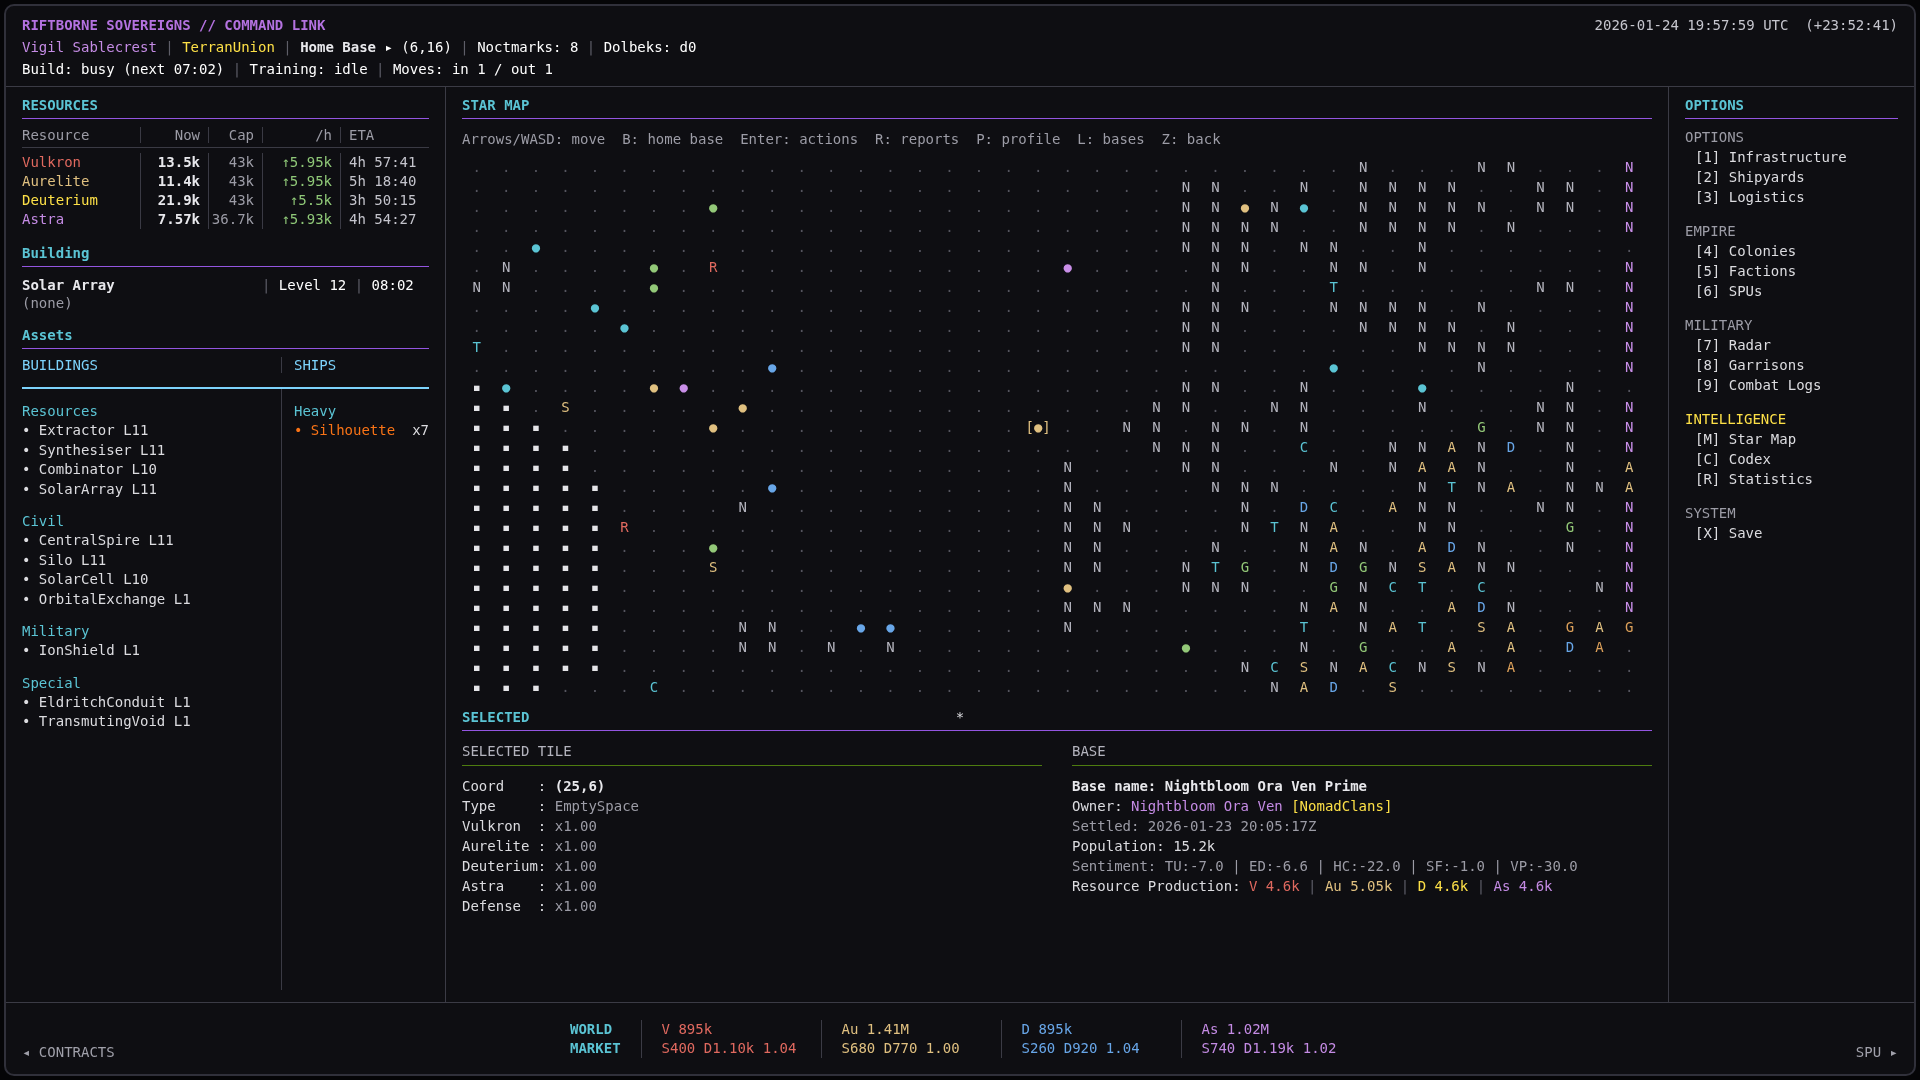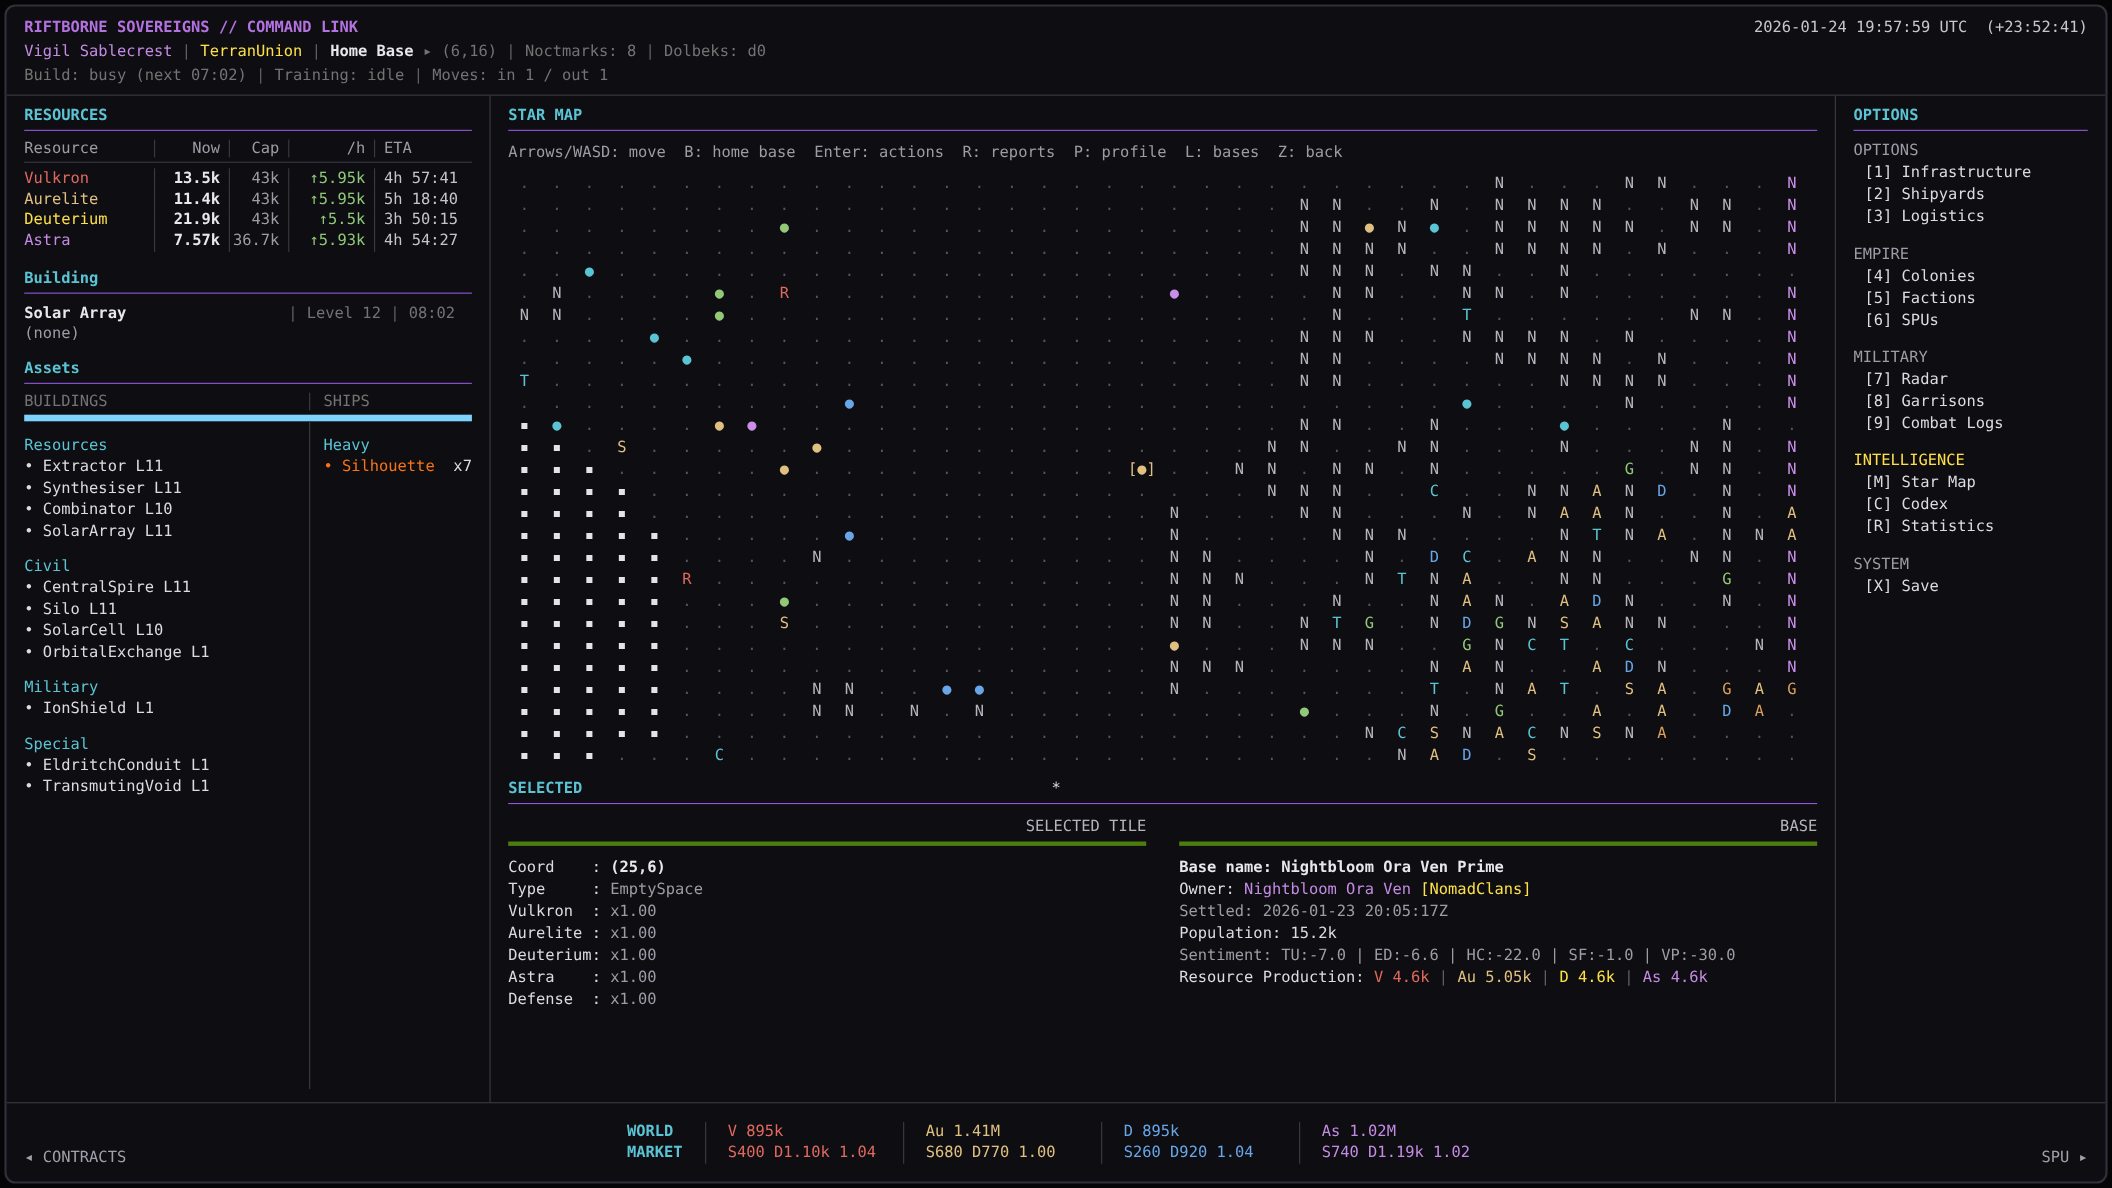--- a/index.html
+++ b/index.html
@@ -34,22 +34,22 @@
   .rc-eta { border-left:1px solid #3a3a44; padding-left:8px; color:#c4c4cc; }
   .res-head .rc-eta { color:#9c9ca6; }
   .res-row .rc-now { color:#e8e8ec; font-weight:bold; }
   .res-row .rc-cap { color:#9c9ca6; }
   .res-row .rc-rate { color:#8fc878; }
 
   .b-row { display:flex; line-height:20px; }
   .b-name { width:240px; font-weight:bold; color:#e8e8ec; }
 
   
-  .assets-head { display:grid; grid-template-columns:1fr 148px; color:#737373; padding-bottom:4px;
-                 border-bottom:6px solid #7dd3fc; }
+  .assets-head { display:grid; grid-template-columns:1fr 148px; color:#7dd3fc; padding-bottom:14px;
+                 border-bottom:2px solid #7dd3fc; }
   .assets-head .ships-hcell { border-left:1px solid #3a3a44; padding-left:12px; }
   .assets-body { flex:1; min-height:0; display:grid; grid-template-columns:1fr 148px; }
   .ships-col { border-left:1px solid #3a3a44; padding-left:12px; }
   .bg-sec { margin-top:12px; }
   .bg-label { color:#5bc4d4; line-height:20px; }
   .bg-item { color:#dcdce0; line-height:19.5px; white-space:pre; }
   .ship-item { display:flex; justify-content:space-between; line-height:19.5px; }
   .ship-name { color:#f97316; white-space:pre; }
   .ship-qty { color:#dcdce0; }
 
@@ -61,41 +61,41 @@
   .mc-d{color:#55555f} .mc-n{color:#b4b4be} .mc-w{color:#e4e4e8}
   .mc-c{color:#5bc4d4} .mc-y{color:#e0c080} .mc-m{color:#c98fe8}
   .mc-g{color:#93c878} .mc-b{color:#68a6e8} .mc-r{color:#e0695f} .mc-o{color:#dca05a}
 
   
   .sel-h { position:relative; margin-top:12px; color:#5bc4d4; font-weight:bold; padding-bottom:5px;
            border-bottom:1px solid #9355e0; }
   .sel-star { position:absolute; left:41.5%; color:#dcdce0; font-weight:normal; }
   .sel-panels { display:flex; gap:30px; margin-top:12px; }
   .sel-panel { flex:1; min-width:0; }
-  .sel-ph { color:#b4b4be; padding-bottom:6px; border-bottom:4px solid #4d7c0f; margin-bottom:10px;text-align:right; }
+  .sel-ph { color:#b4b4be; padding-bottom:6px; border-bottom:1px solid #4d7c0f; margin-bottom:10px; }
   .rline { line-height:20px; white-space:pre; }
 
   
   .opt-group { margin-top:14px; }
   .opt-group.first { margin-top:4px; }
   .opt-label { line-height:20px; }
   .opt-item { padding-left:10px; line-height:20px; color:#dcdce0; white-space:pre; cursor:default; }
 
   
   .footer { border-top:1px solid #3b3b45; height:72px; display:flex; align-items:center;
             padding:0 16px; flex:none; }
   .f-contracts { width:548px; align-self:flex-end; padding-bottom:14px; color:#a0a0aa; flex:none; }
   .f-world { color:#5bc4d4; font-weight:bold; line-height:19px; padding-right:20px; }
   .f-cells { display:flex; }
   .f-cell { border-left:1px solid #3b3b45; padding:0 20px; line-height:19px; min-width:180px; white-space:pre; }
   .f-spu { margin-left:auto; align-self:flex-end; padding-bottom:14px; color:#a0a0aa; }
 
   
   .c-wh{color:#dcdce0} .c-wb{color:#e8e8ec;font-weight:bold} .c-gy{color:#9c9ca6}
-  .c-dm{color:#5e5e68} .c-lt{color:#737373} .c-cy{color:#fde047} .c-yl{color:#e0c080}
+  .c-dm{color:#5e5e68} .c-lt{color:#ffffff} .c-cy{color:#fde047} .c-yl{color:#e0c080}
   .c-rd{color:#e0695f} .c-mg{color:#c48be4} .c-bl{color:#68a6e8}
 </style>
 </head>
 <body>
 
 <div class="screen">
 
   <header class="hdr">
     <div class="hdr-row1">
       <div class="title">RIFTBORNE SOVEREIGNS // COMMAND LINK</div>

